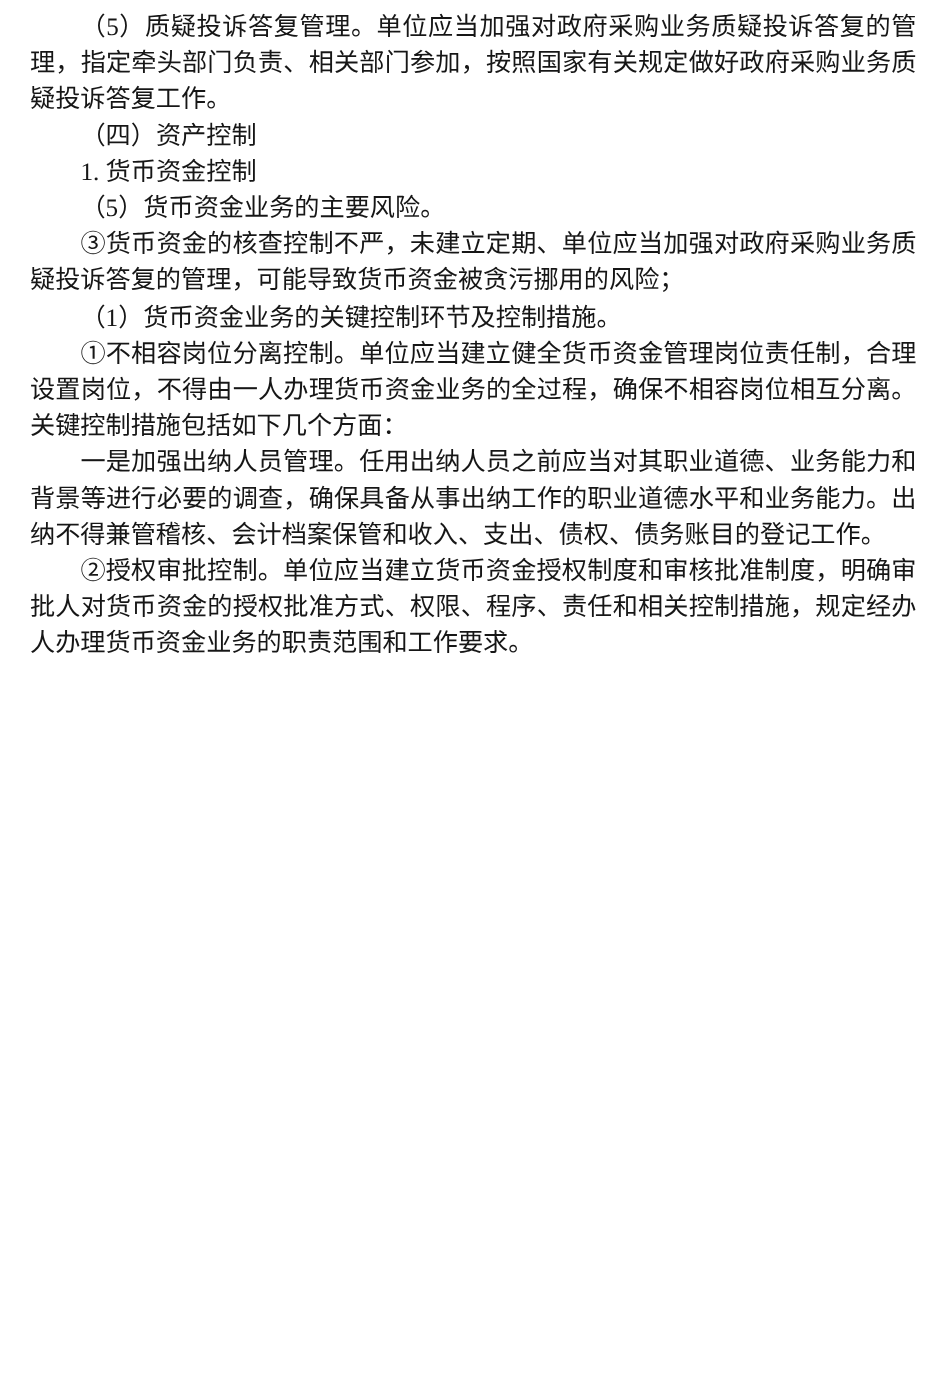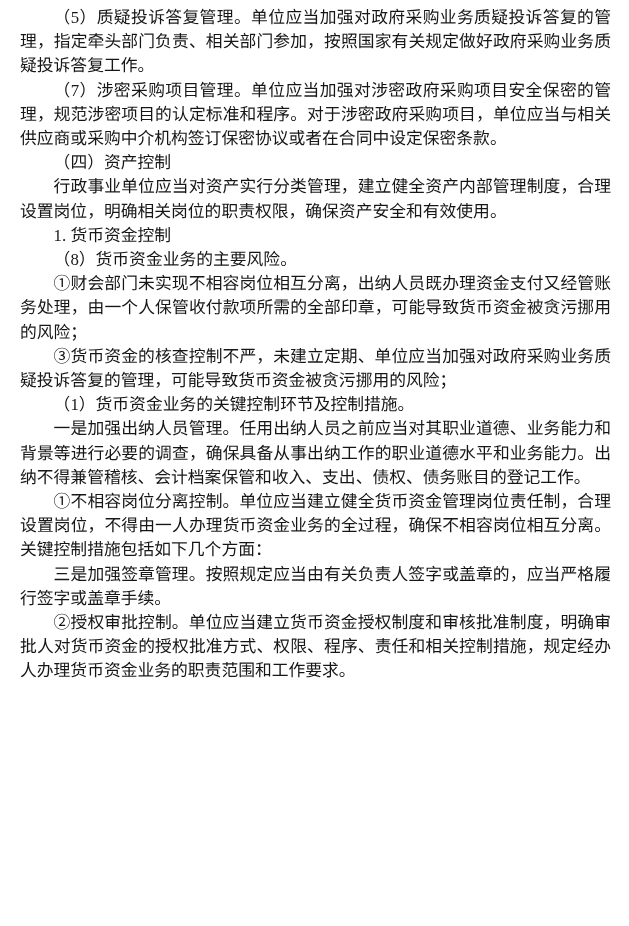--- a/index.html
+++ b/index.html
@@ -30,25 +30,21 @@
     padding: 0;
     text-indent: 2em;
     word-break: break-all;
   }
 </style>
 </head>
 <body>
 
 <div class="page">
   <p>（5）质疑投诉答复管理。单位应当加强对政府采购业务质疑投诉答复的管理，指定牵头部门负责、相关部门参加，按照国家有关规定做好政府采购业务质疑投诉答复工作。</p>
-  <p>（7）涉密采购项目管理。单位应当加强对涉密政府采购项目安全保密的管理，规范涉密项目的认定标准和程序。对于涉密政府采购项目，单位应当与相关供应商或采购中介机构签订保密协议或者在合同中设定保密条款。</p>
   <p>（四）资产控制</p>
-  <p>行政事业单位应当对资产实行分类管理，建立健全资产内部管理制度，合理设置岗位，明确相关岗位的职责权限，确保资产安全和有效使用。</p>
   <p>1. 货币资金控制</p>
-  <p>（8）货币资金业务的主要风险。</p>
-  <p>①财会部门未实现不相容岗位相互分离，出纳人员既办理资金支付又经管账务处理，由一个人保管收付款项所需的全部印章，可能导致货币资金被贪污挪用的风险；</p>
+  <p>（5）货币资金业务的主要风险。</p>
   <p>③货币资金的核查控制不严，未建立定期、单位应当加强对政府采购业务质疑投诉答复的管理，可能导致货币资金被贪污挪用的风险；</p>
   <p>（1）货币资金业务的关键控制环节及控制措施。</p>
+  <p>①不相容岗位分离控制。单位应当建立健全货币资金管理岗位责任制，合理设置岗位，不得由一人办理货币资金业务的全过程，确保不相容岗位相互分离。关键控制措施包括如下几个方面：</p>
   <p>一是加强出纳人员管理。任用出纳人员之前应当对其职业道德、业务能力和背景等进行必要的调查，确保具备从事出纳工作的职业道德水平和业务能力。出纳不得兼管稽核、会计档案保管和收入、支出、债权、债务账目的登记工作。</p>
-  <p>①不相容岗位分离控制。单位应当建立健全货币资金管理岗位责任制，合理设置岗位，不得由一人办理货币资金业务的全过程，确保不相容岗位相互分离。关键控制措施包括如下几个方面：</p>
-  <p>三是加强签章管理。按照规定应当由有关负责人签字或盖章的，应当严格履行签字或盖章手续。</p>
   <p>②授权审批控制。单位应当建立货币资金授权制度和审核批准制度，明确审批人对货币资金的授权批准方式、权限、程序、责任和相关控制措施，规定经办人办理货币资金业务的职责范围和工作要求。</p>
 </div>
 
 </body></html>

